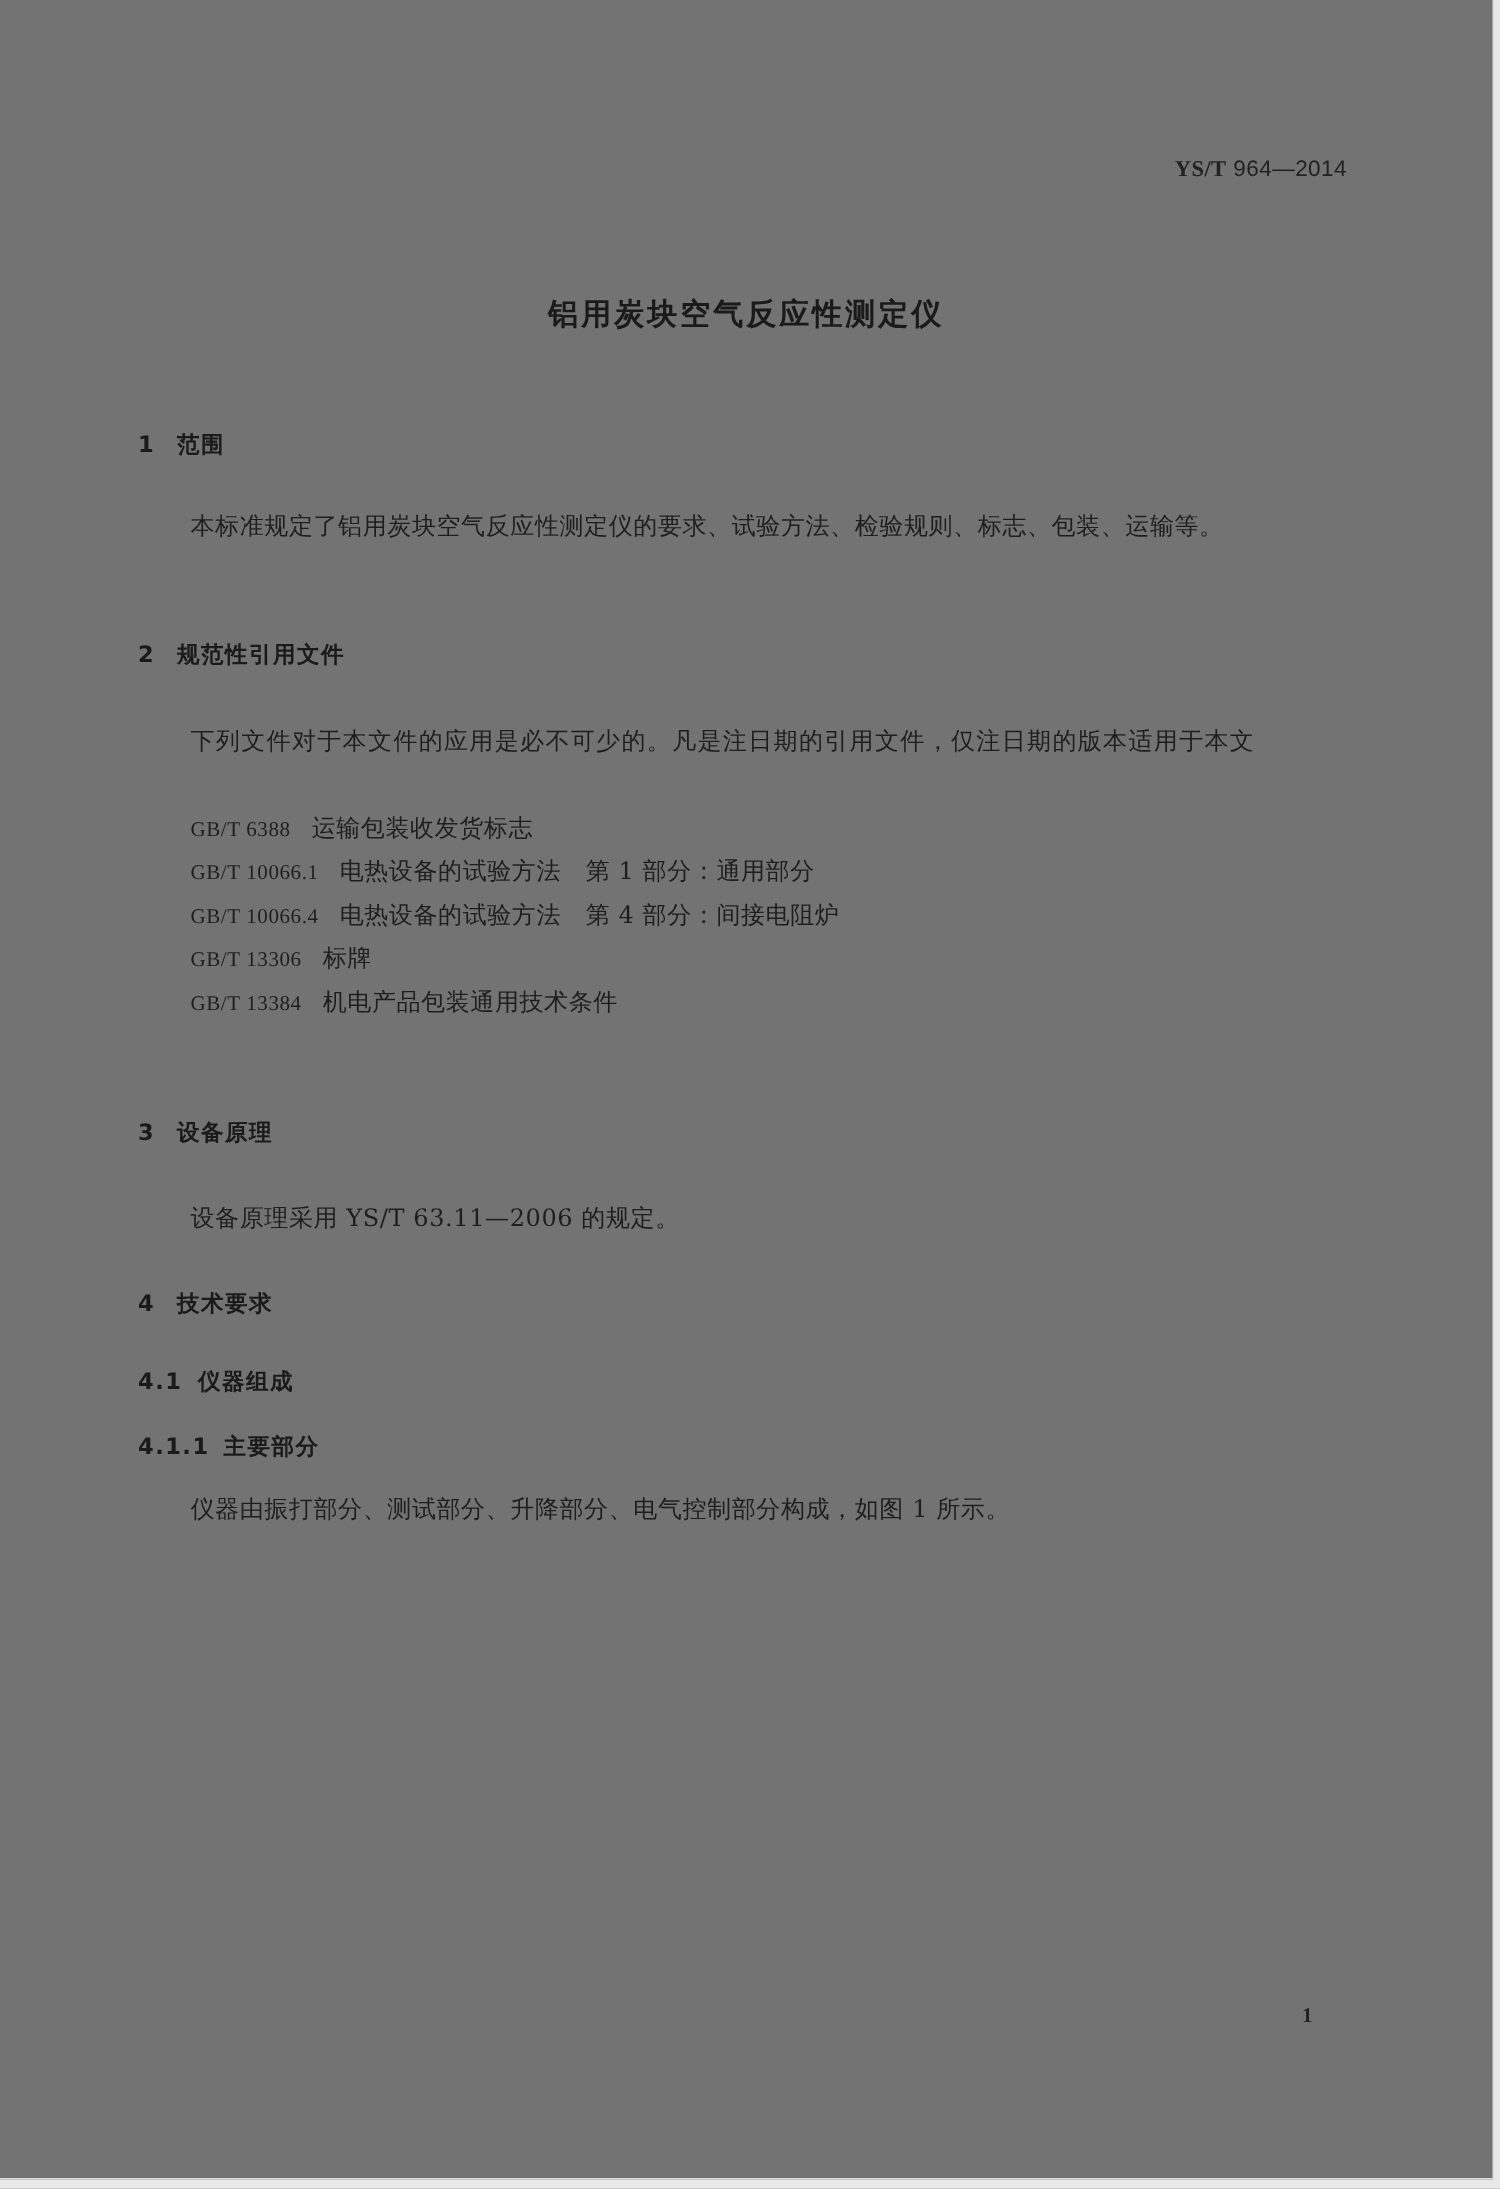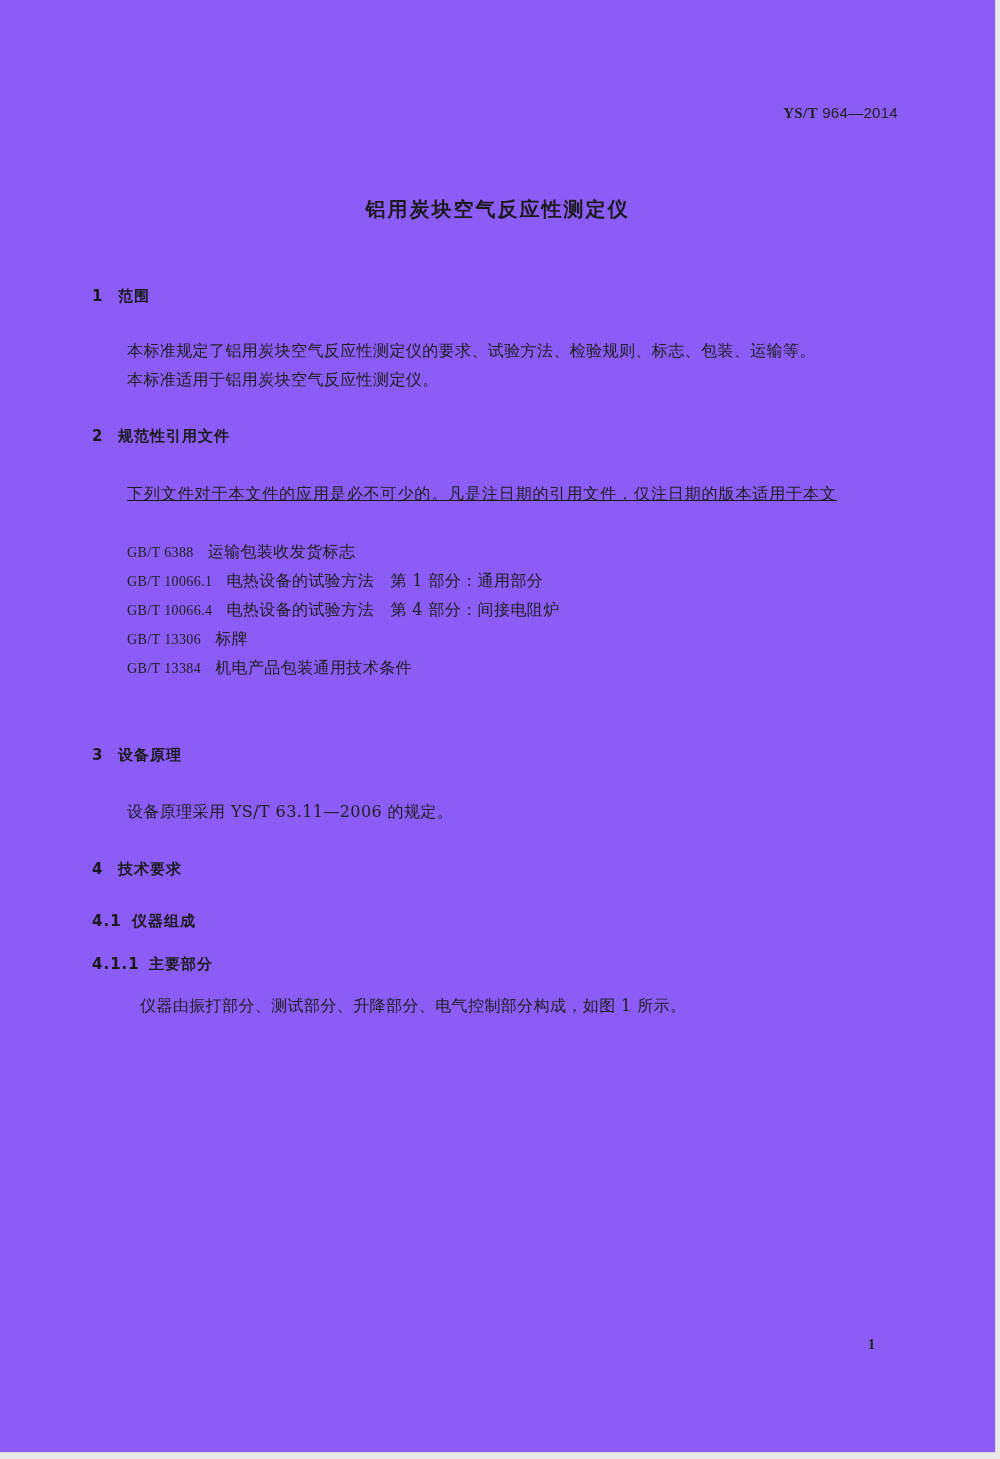--- a/index.html
+++ b/index.html
@@ -14,21 +14,21 @@
       overflow: hidden;
       font-family: "DejaVu Serif", "Liberation Serif", serif;
       color: #1e1e1e;
     }
     .page {
       position: absolute;
       left: 0;
       top: 0;
       width: 995px;
       height: 1452px;
-      background: #8b5cf6;
+      background: #737373;
       border-right: 1px solid #dcdcdc;
       border-bottom: 1px solid #dcdcdc;
     }
     .abs { position: absolute; white-space: nowrap; }
     .std-code {
       right: 97px;
       top: 104px;
       font-family: "Liberation Sans", "DejaVu Sans", sans-serif;
       font-size: 15px;
       letter-spacing: 0.3px;
@@ -96,26 +96,25 @@
     <span>964—2014</span>
   </div>
 
 
   <div class="abs doc-title">铝用炭块空气反应性测定仪</div>
 
   <div class="abs heading" style="top:287px;">
     <span class="num" style="width:26px;">1</span><span>范围</span>
   </div>
   <div class="abs body-text" style="left:127px; top:341px;">本标准规定了铝用炭块空气反应性测定仪的要求、试验方法、检验规则、标志、包装、运输等。</div>
-  <div class="abs body-text" style="left:127px; top:370px;">本标准适用于铝用炭块空气反应性测定仪。</div>
 
   <div class="abs heading" style="top:427px;">
     <span class="num" style="width:26px;">2</span><span>规范性引用文件</span>
   </div>
-  <div class="abs body-text" style="left:127px; top:484px; letter-spacing:0.9px;text-decoration:underline;">下列文件对于本文件的应用是必不可少的。凡是注日期的引用文件，仅注日期的版本适用于本文</div>
+  <div class="abs body-text" style="left:127px; top:484px; letter-spacing:0.9px;">下列文件对于本文件的应用是必不可少的。凡是注日期的引用文件，仅注日期的版本适用于本文</div>
 
   <div class="abs body-text" style="left:127px; top:542px;">
     <span class="ref-code">GB/T 6388</span><span>运输包装收发货标志</span>
   </div>
   <div class="abs body-text" style="left:127px; top:571px;">
     <span class="ref-code">GB/T 10066.1</span><span>电热设备的试验方法　第 1 部分：通用部分</span>
   </div>
   <div class="abs body-text" style="left:127px; top:600px;">
     <span class="ref-code">GB/T 10066.4</span><span>电热设备的试验方法　第 4 部分：间接电阻炉</span>
   </div>
@@ -135,16 +134,16 @@
     <span class="num" style="width:26px;">4</span><span>技术要求</span>
   </div>
 
   <div class="abs heading" style="top:912px;">
     <span class="num" style="width:40px;">4.1</span><span>仪器组成</span>
   </div>
 
   <div class="abs heading" style="top:955px;">
     <span class="num" style="width:57px;">4.1.1</span><span>主要部分</span>
   </div>
-  <div class="abs body-text" style="left:140px; top:996px;">仪器由振打部分、测试部分、升降部分、电气控制部分构成，如图 1 所示。</div>
+  <div class="abs body-text" style="left:127px; top:996px;">仪器由振打部分、测试部分、升降部分、电气控制部分构成，如图 1 所示。</div>
 
   <div class="abs page-num">1</div>
 </div>
 
 </body></html>

